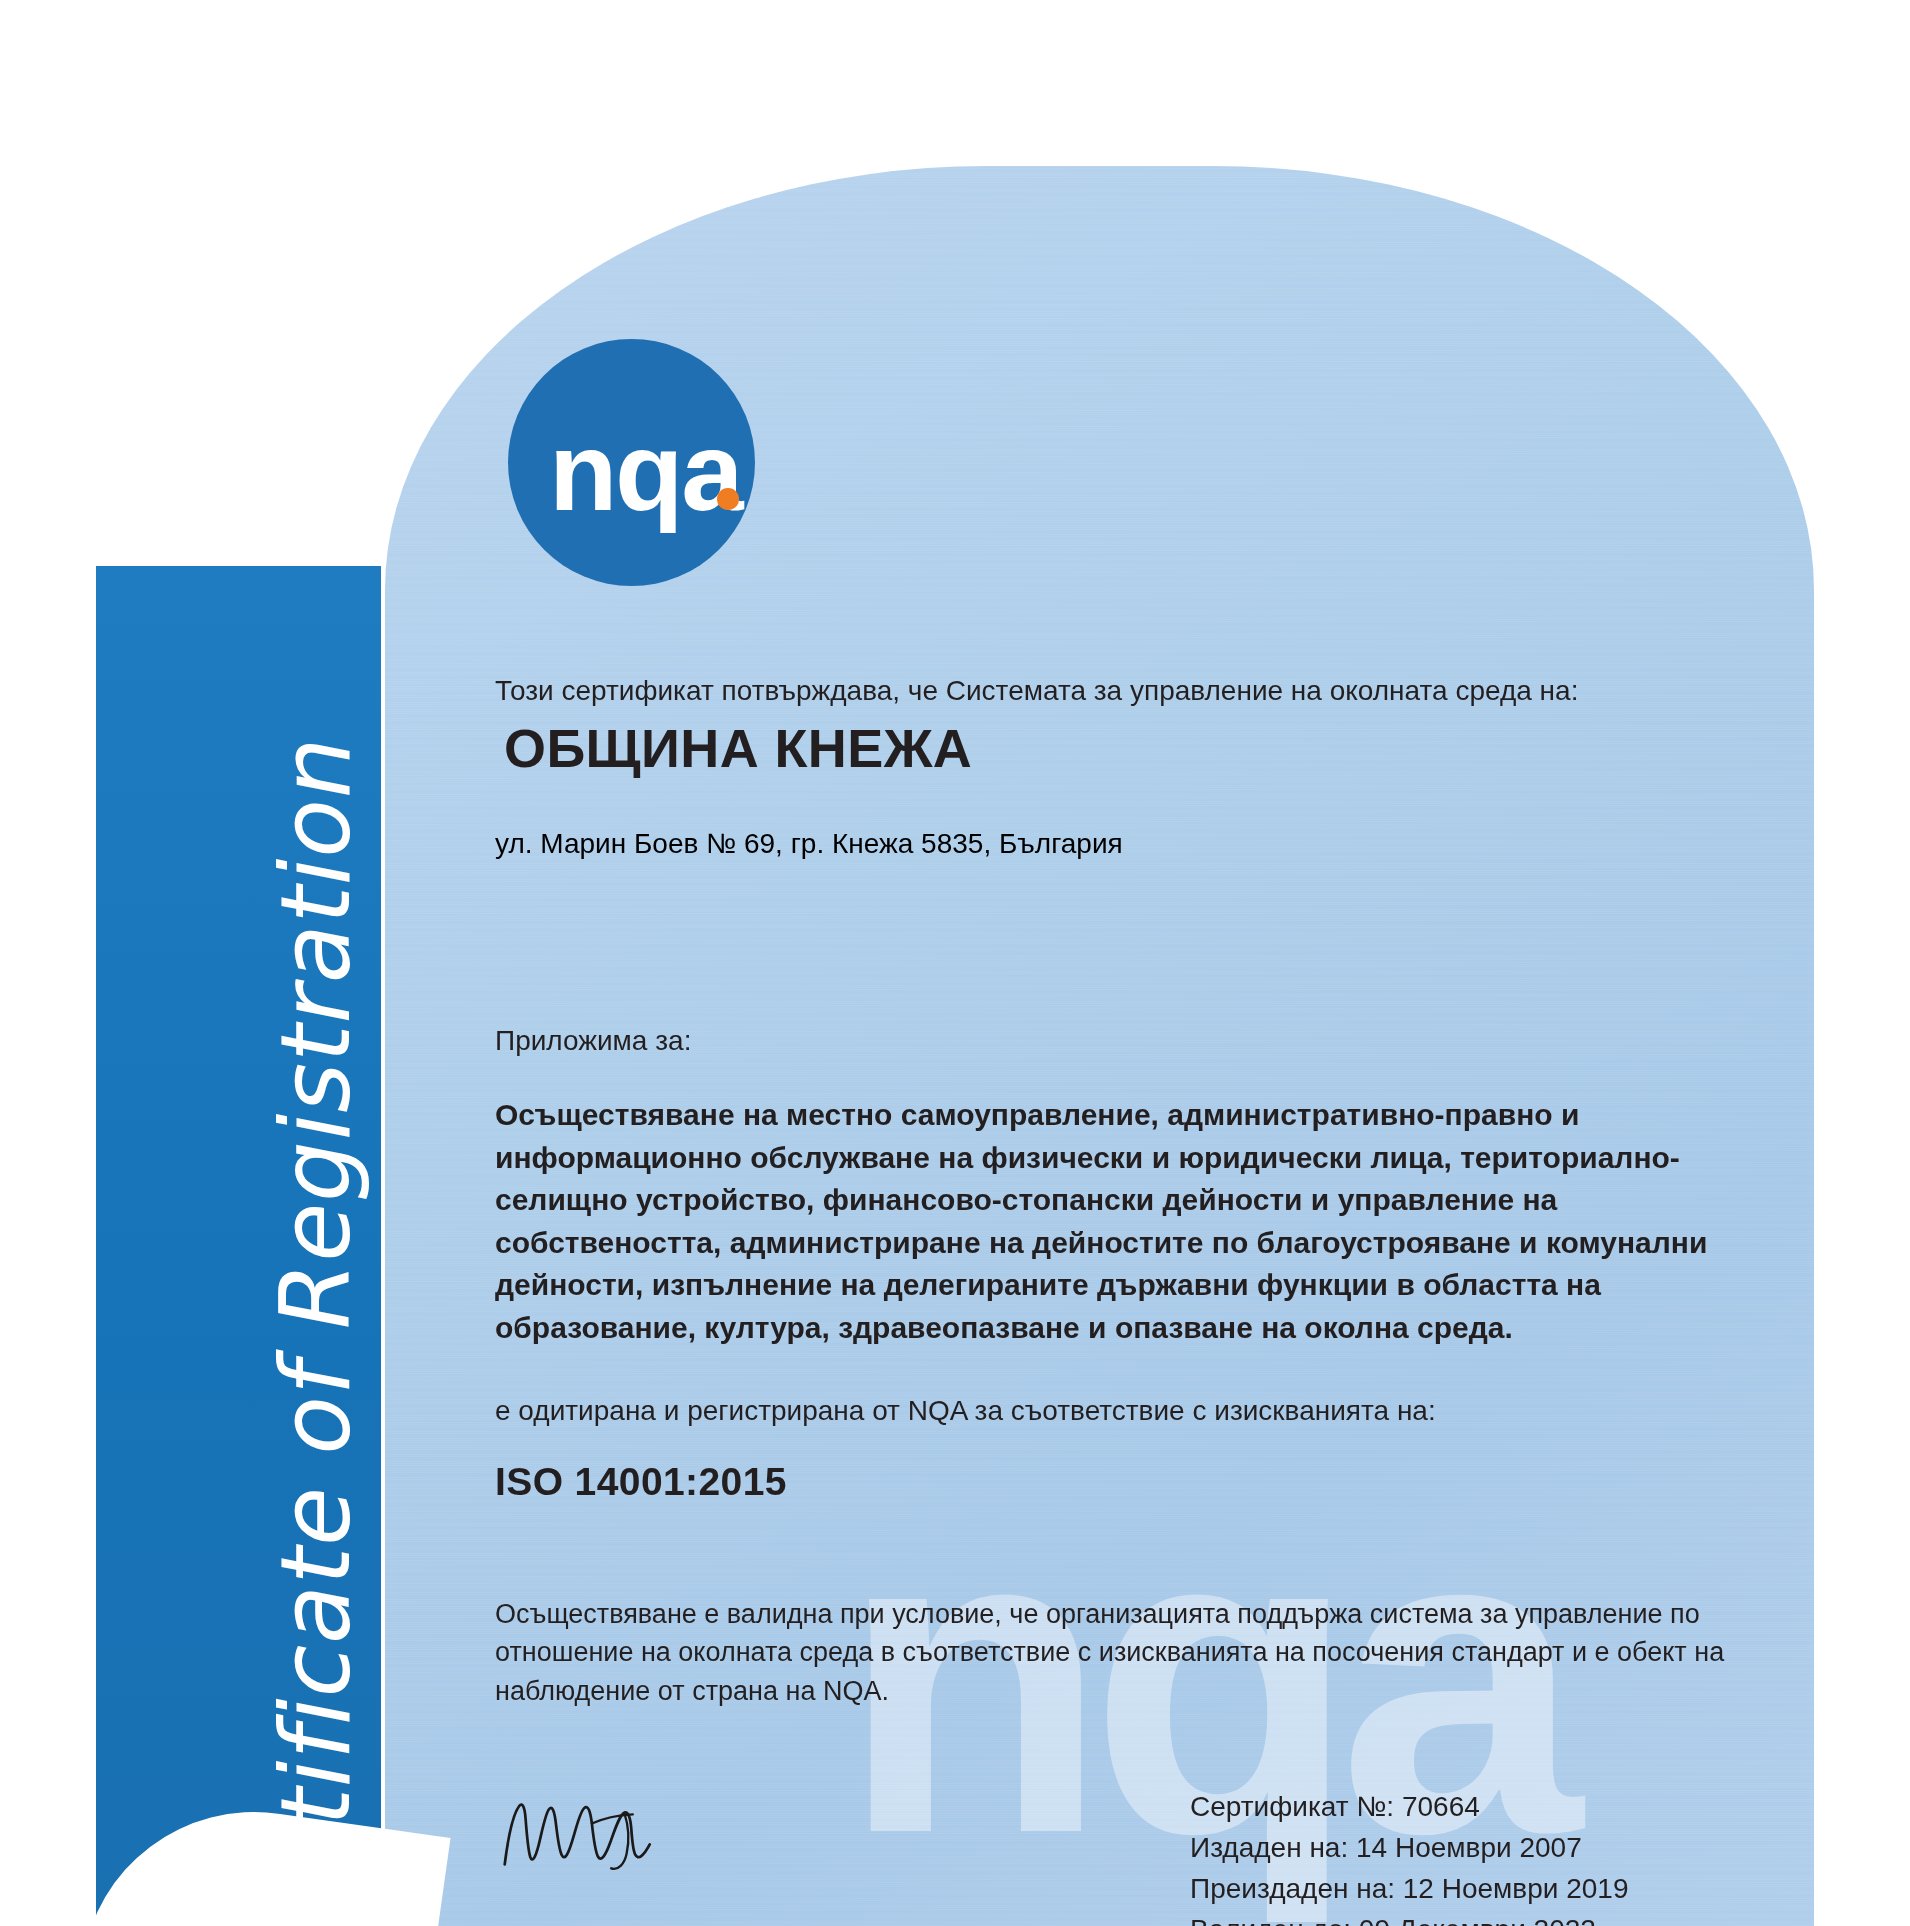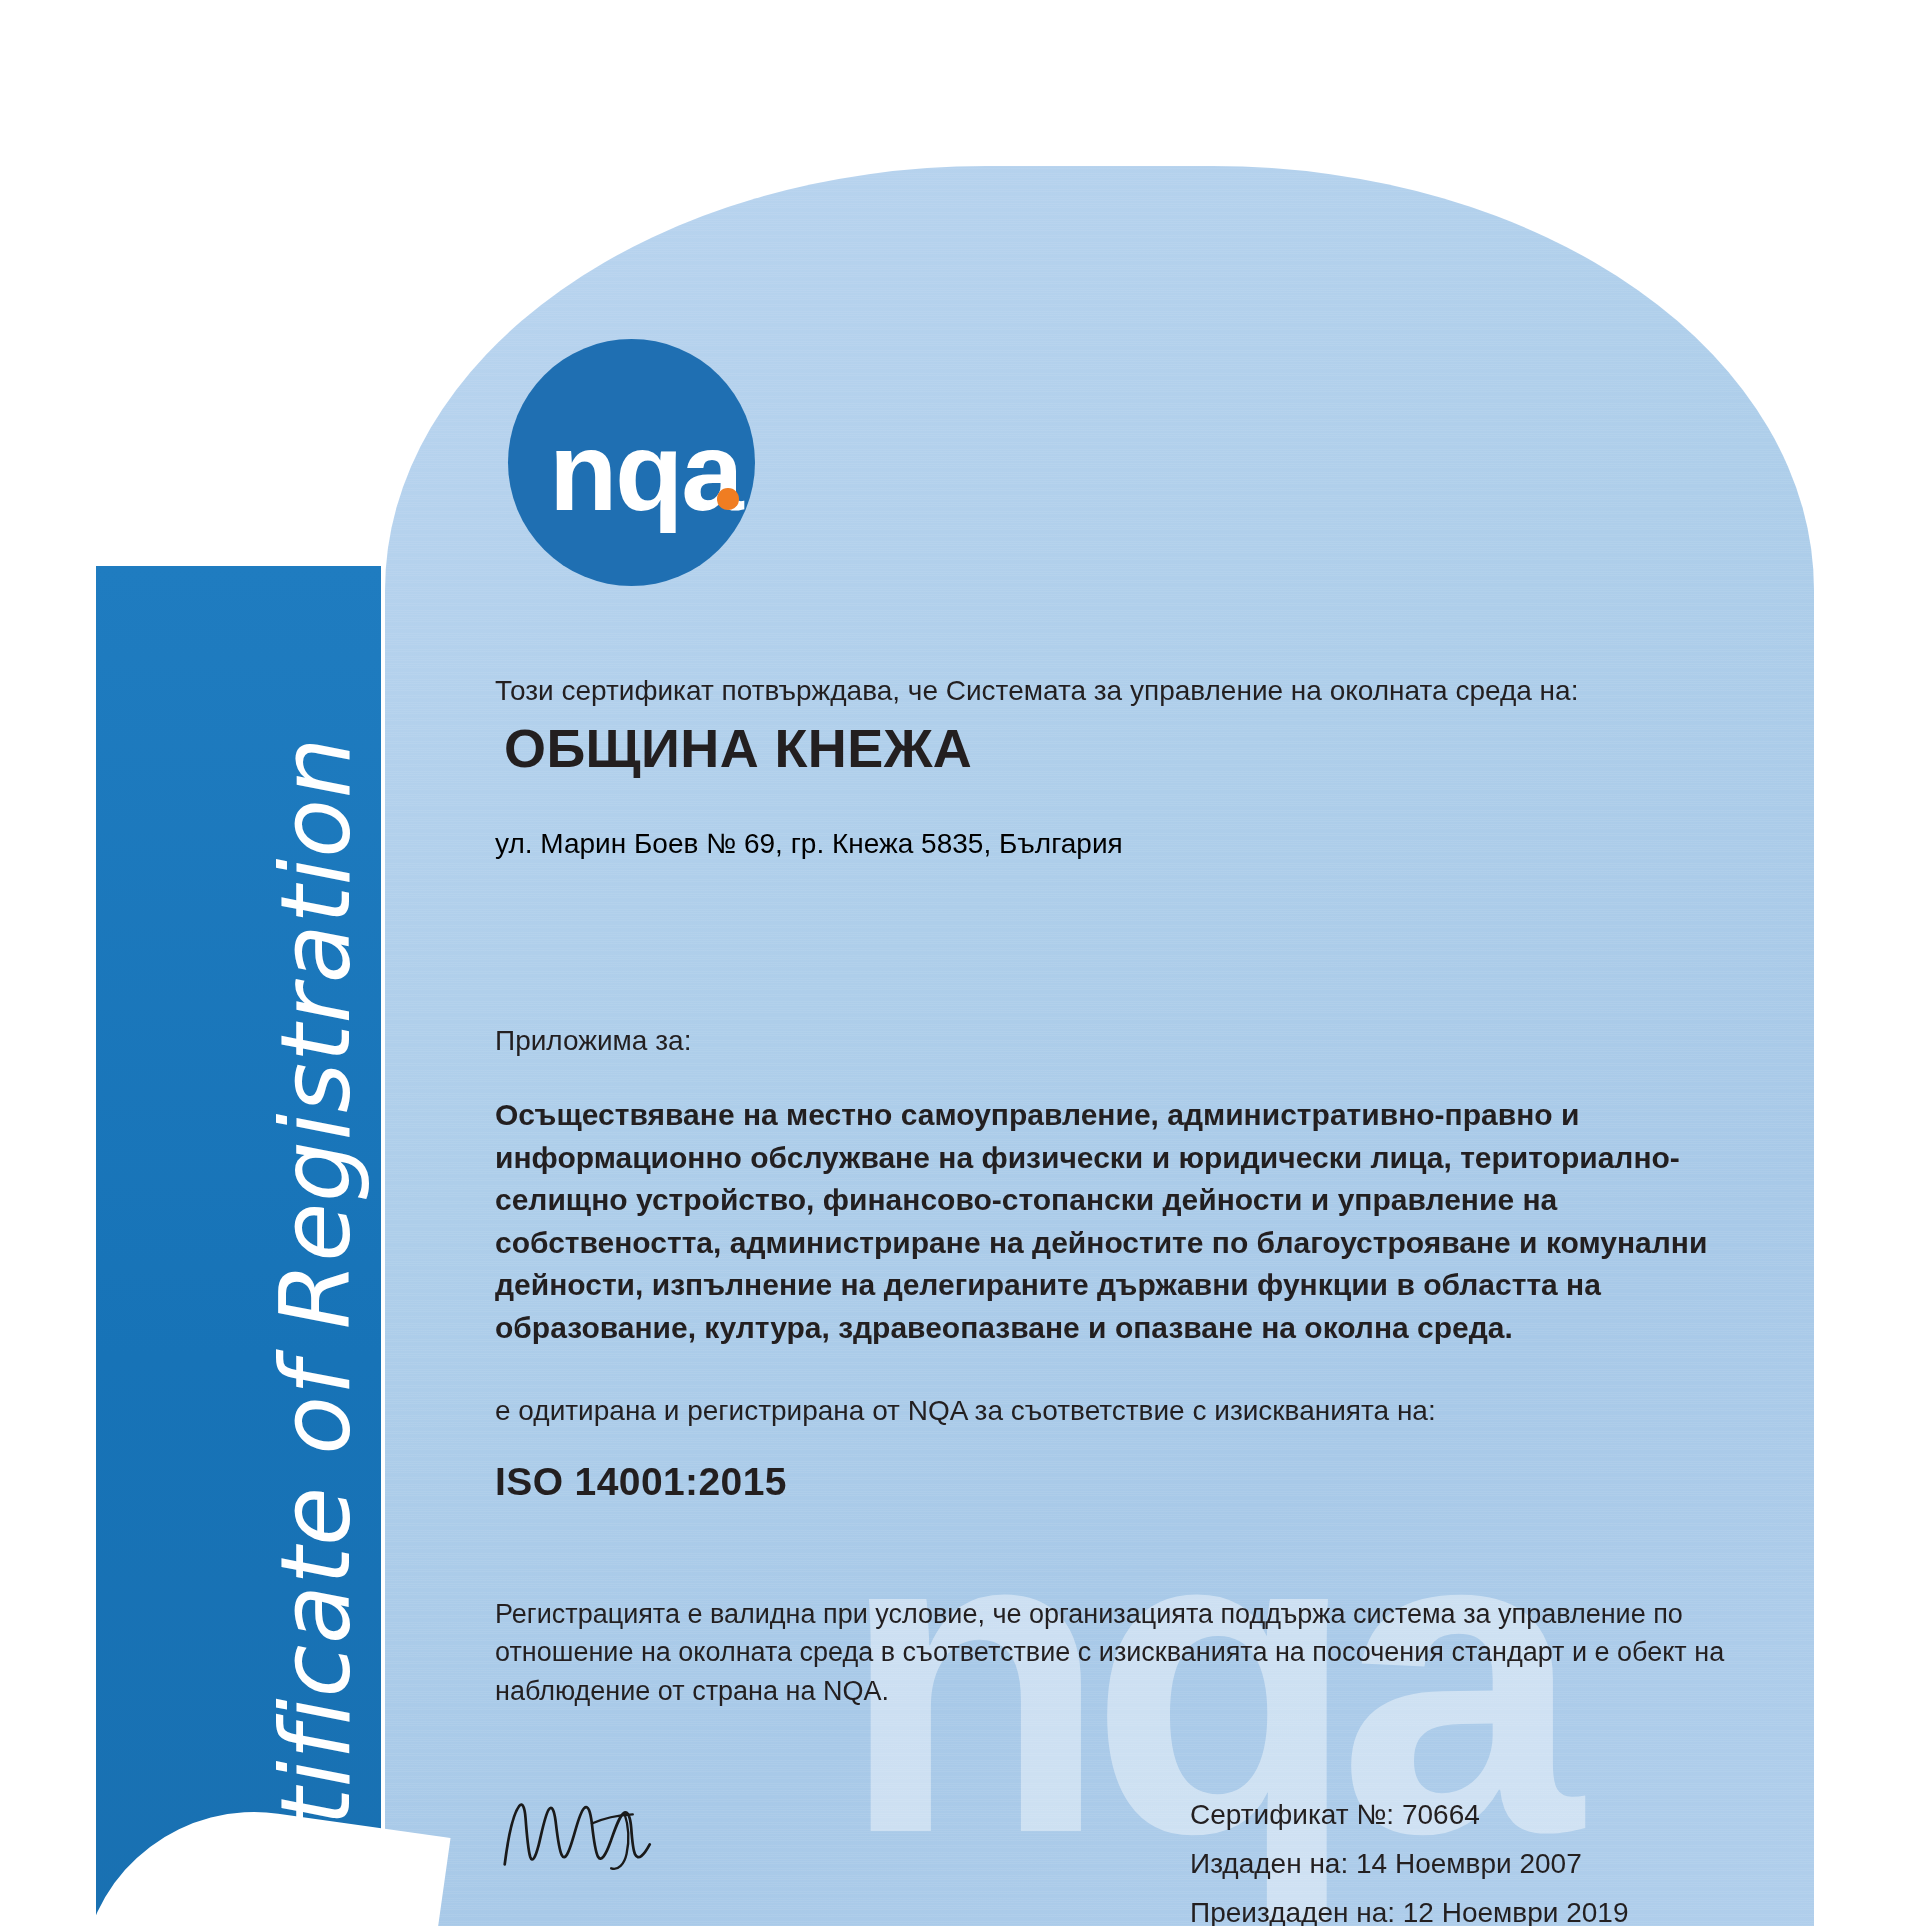--- a/index.html
+++ b/index.html
@@ -231,21 +231,21 @@
 
   
   .details {
     position: absolute;
     left: 1190px;
     top: 1787px;
     font-size: 28px;
     line-height: 1.46;
     color: #231f20;
   }
-  .details div { white-space: nowrap; margin-top: 8px; }
+  .details div { white-space: nowrap; }
 </style>
 </head>
 <body>
 
 <div id="certificate">
 
   <div class="field">
     <div class="watermark">nqa</div>
   </div>
 
@@ -267,21 +267,21 @@
   <div class="org-address">ул. Марин Боев № 69, гр. Кнежа 5835, България</div>
 
   <div class="scope-label">Приложима за:</div>
 
   <div class="scope-text">Осъществяване на местно самоуправление, административно-правно и информационно обслужване на физически и юридически лица, териториално-селищно устройство, финансово-стопански дейности и управление на собствеността, администриране на дейностите по благоустрояване и комунални дейности, изпълнение на делегираните държавни функции в областта на образование, култура, здравеопазване и опазване на околна среда.</div>
 
   <div class="audited">е одитирана и регистрирана от NQA за съответствие с изискванията на:</div>
 
   <div class="standard">ISO 14001:2015</div>
 
-  <div class="validity">Регистрацията е валидна при условие, че организацията поддържа система за управление по отношение на околната среда в съответствие с изискванията на посочения стандарт и е обект на наблюдение от страна на NQA.</div>
+  <div class="validity">Осъществяване е валидна при условие, че организацията поддържа система за управление по отношение на околната среда в съответствие с изискванията на посочения стандарт и е обект на наблюдение от страна на NQA.</div>
 
   <div class="signature">
     <svg width="270" height="89" viewBox="0 0 700 230" xmlns="http://www.w3.org/2000/svg">
       <path d="M20 190 C30 110 45 55 58 38 C66 28 72 42 74 70 C77 110 80 150 86 170 C92 188 100 170 108 140 C116 108 124 64 134 48 C142 36 148 48 152 78 C156 112 160 150 168 166 C176 182 186 160 196 126 C206 94 214 56 226 44 C236 34 242 52 246 84 C250 120 254 156 262 170 C270 184 282 166 294 132 C306 98 318 62 330 56 C340 51 346 70 348 96 C350 124 352 152 358 164 C366 180 380 168 396 138" fill="none" stroke="#1a1a1a" stroke-width="7" stroke-linecap="round"></path>
       <path d="M246 84 C276 70 312 62 352 60" fill="none" stroke="#1a1a1a" stroke-width="6" stroke-linecap="round"></path>
       <path d="M330 56 C340 86 344 126 336 162 C330 190 314 206 296 200" fill="none" stroke="#1a1a1a" stroke-width="6" stroke-linecap="round"></path>
     </svg>
   </div>
 
   <div class="details">

